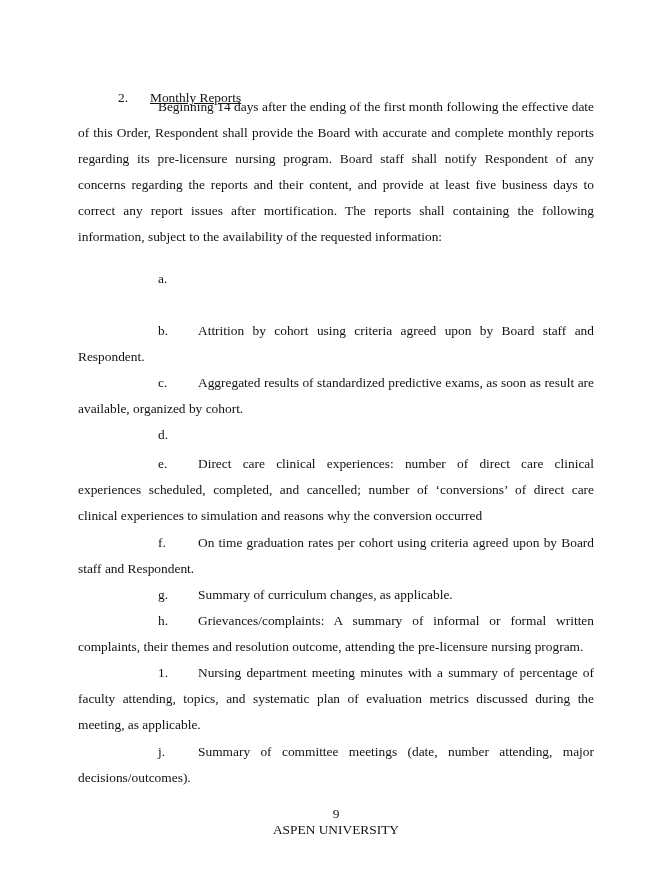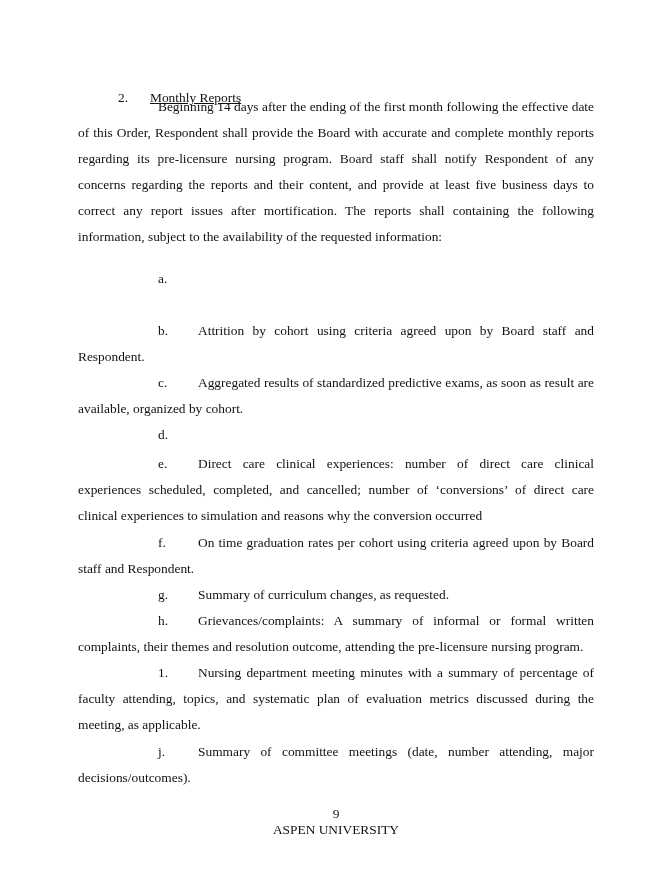--- a/index.html
+++ b/index.html
@@ -99,21 +99,21 @@
   <p class="item" style="top:422px">
     <span class="marker">d.</span>
   </p>
   <p class="item" style="top:451px">
     <span class="marker">e.</span><span>Direct care clinical experiences: number of direct care clinical experiences scheduled, completed, and cancelled; number of ‘conversions’ of direct care clinical experiences to simulation and reasons why the conversion occurred</span>
   </p>
   <p class="item" style="top:530px">
     <span class="marker">f.</span><span>On time graduation rates per cohort using criteria agreed upon by Board staff and Respondent.</span>
   </p>
   <p class="item" style="top:582px">
-    <span class="marker">g.</span><span>Summary of curriculum changes, as requested.</span>
+    <span class="marker">g.</span><span>Summary of curriculum changes, as applicable.</span>
   </p>
   <p class="item" style="top:608px">
     <span class="marker">h.</span><span>Grievances/complaints: A summary of informal or formal written complaints, their themes and resolution outcome, attending the pre-licensure nursing program.</span>
   </p>
   <p class="item" style="top:660px">
     <span class="marker">1.</span><span>Nursing department meeting minutes with a summary of percentage of faculty attending, topics, and systematic plan of evaluation metrics discussed during the meeting, as applicable.</span>
   </p>
   <p class="item" style="top:739px">
     <span class="marker">j.</span><span>Summary of committee meetings (date, number attending, major decisions/outcomes).</span>
   </p>

